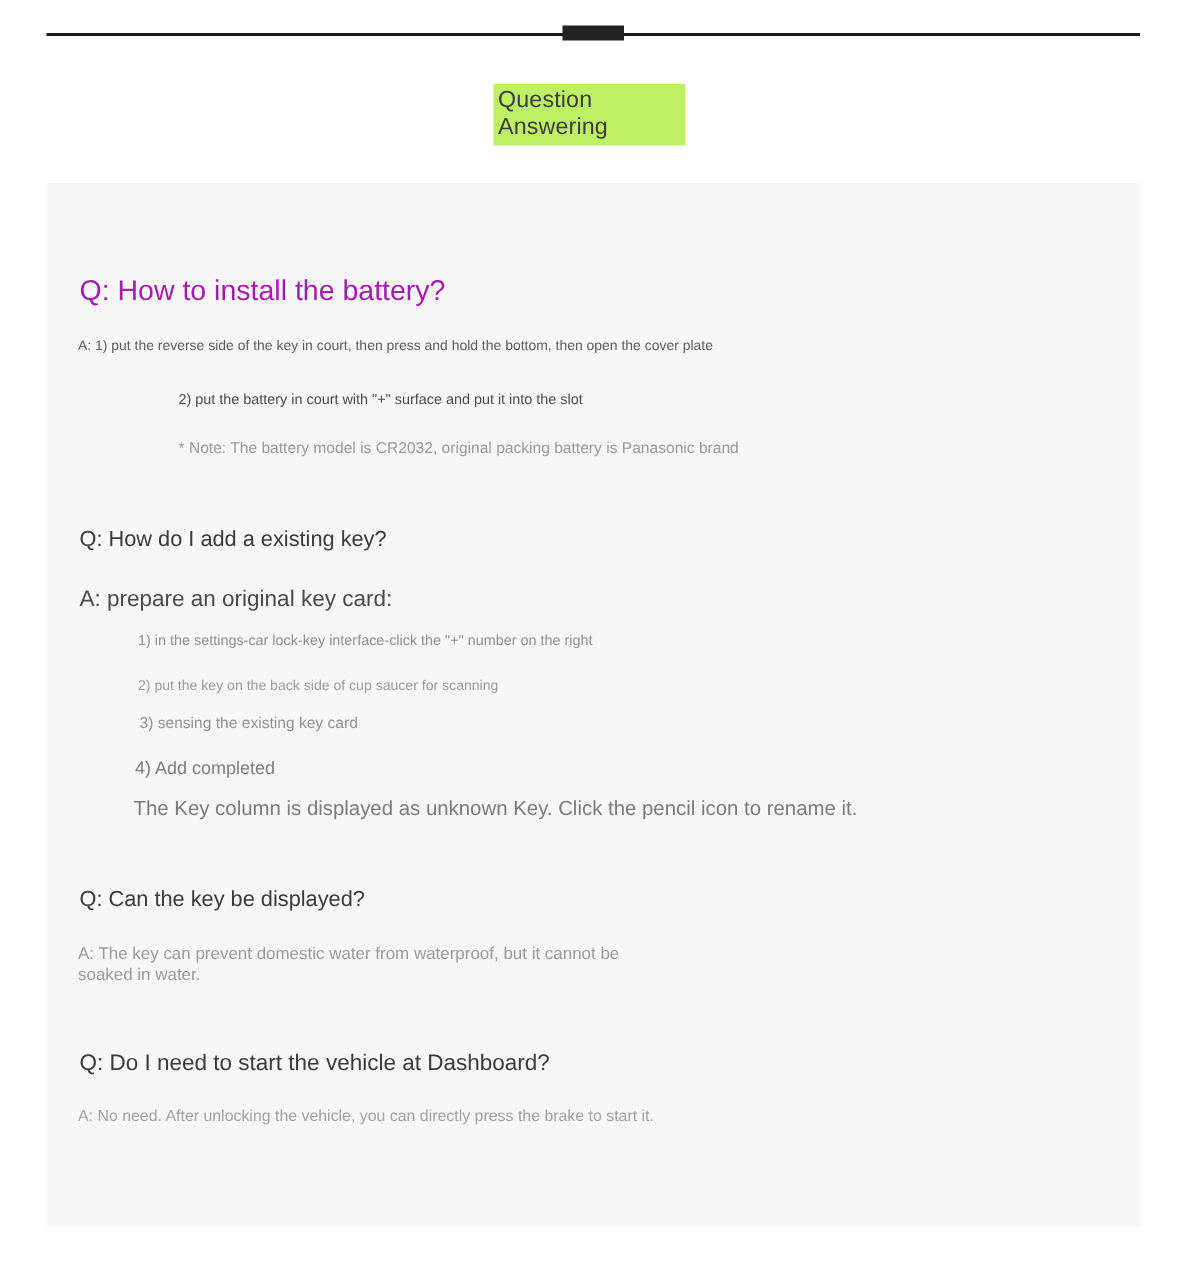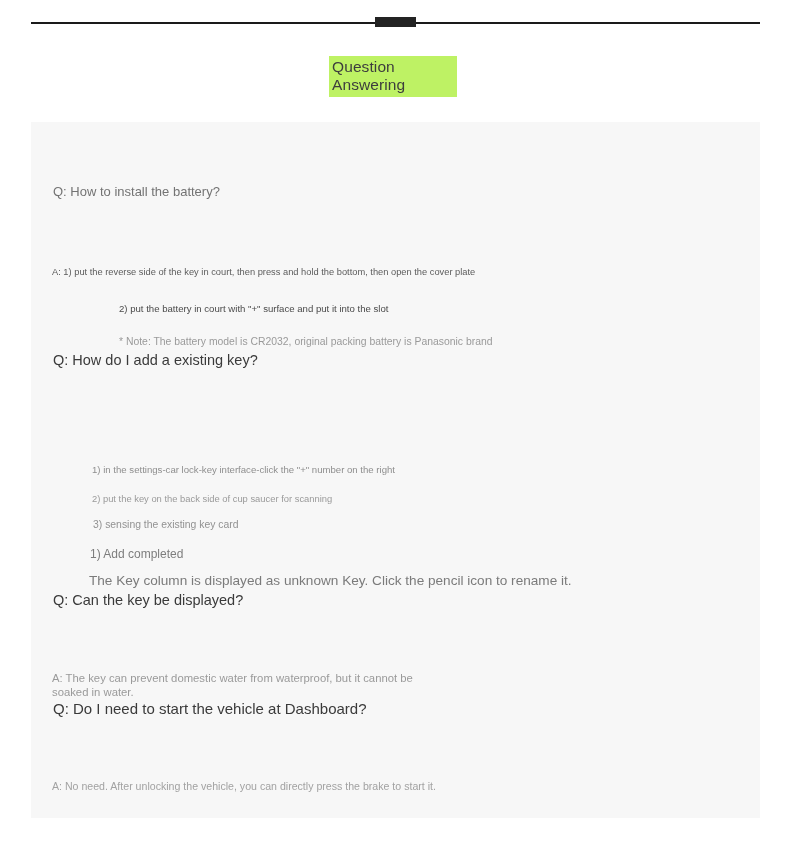--- a/index.html
+++ b/index.html
@@ -57,28 +57,27 @@
     height: 696px;
     background: #f7f7f7;
   }
 
   .q-line {
     color: #3a3a3a;
     white-space: nowrap;
   }
   .a-line {
     white-space: pre-line;
-    margin-top: 42px;
   }
 
   
   .row { position: absolute; }
 
   
-  #q1-question   { left: 22px;  top: 62px;  font-size: 13px; color: #737373; }
+  #q1-question   { left: 22px;  top: 62px;  font-size: 19px; color: #a21caf; }
   #q1-answer-1   { left: 21px;  top: 102px; font-size: 9.3px;  color: #5c5c5c; line-height: 13px; width: 500px; }
   #q1-answer-2   { left: 88px;  top: 139px; font-size: 9.6px;  color: #4a4a4a; }
   #q1-note       { left: 88px;  top: 172px; font-size: 10.4px; color: #9a9a9a; }
 
   
   #q2-question   { left: 22px;  top: 230px; font-size: 14.5px; color: #3a3a3a; }
   #q2-answer-head{ left: 22px;  top: 269px; font-size: 15px;   color: #4a4a4a; }
   #q2-step-1     { left: 61px;  top: 300px; font-size: 9.6px;  color: #8e8e8e; }
   #q2-step-2     { left: 61px;  top: 329px; font-size: 9.4px;  color: #9a9a9a; }
   #q2-step-3     { left: 62px;  top: 355px; font-size: 10.4px; color: #929292; }
@@ -102,24 +101,25 @@
 <div id="page-title">Question Answering</div>
 
 <div id="qa-panel">
 
   <div class="row q-line" id="q1-question">Q: How to install the battery?</div>
   <div class="row a-line" id="q1-answer-1">A: 1) put the reverse side of the key in court, then press and hold the bottom, then open the cover plate</div>
   <div class="row a-line" id="q1-answer-2">2) put the battery in court with "+" surface and put it into the slot</div>
   <div class="row a-line" id="q1-note">* Note: The battery model is CR2032, original packing battery is Panasonic brand</div>
 
   <div class="row q-line" id="q2-question">Q: How do I add a existing key?</div>
+  <div class="row a-line" id="q2-answer-head">A: prepare an original key card:</div>
   <div class="row a-line" id="q2-step-1">1) in the settings-car lock-key interface-click the "+" number on the right</div>
   <div class="row a-line" id="q2-step-2">2) put the key on the back side of cup saucer for scanning</div>
   <div class="row a-line" id="q2-step-3">3) sensing the existing key card</div>
-  <div class="row a-line" id="q2-step-4">1) Add completed</div>
+  <div class="row a-line" id="q2-step-4">4) Add completed</div>
   <div class="row a-line" id="q2-note">The Key column is displayed as unknown Key. Click the pencil icon to rename it.</div>
 
   <div class="row q-line" id="q3-question">Q: Can the key be displayed?</div>
   <div class="row a-line" id="q3-answer">A: The key can prevent domestic water from waterproof, but it cannot be soaked in water.</div>
 
   <div class="row q-line" id="q4-question">Q: Do I need to start the vehicle at Dashboard?</div>
   <div class="row a-line" id="q4-answer">A: No need. After unlocking the vehicle, you can directly press the brake to start it.</div>
 
 </div>
 

